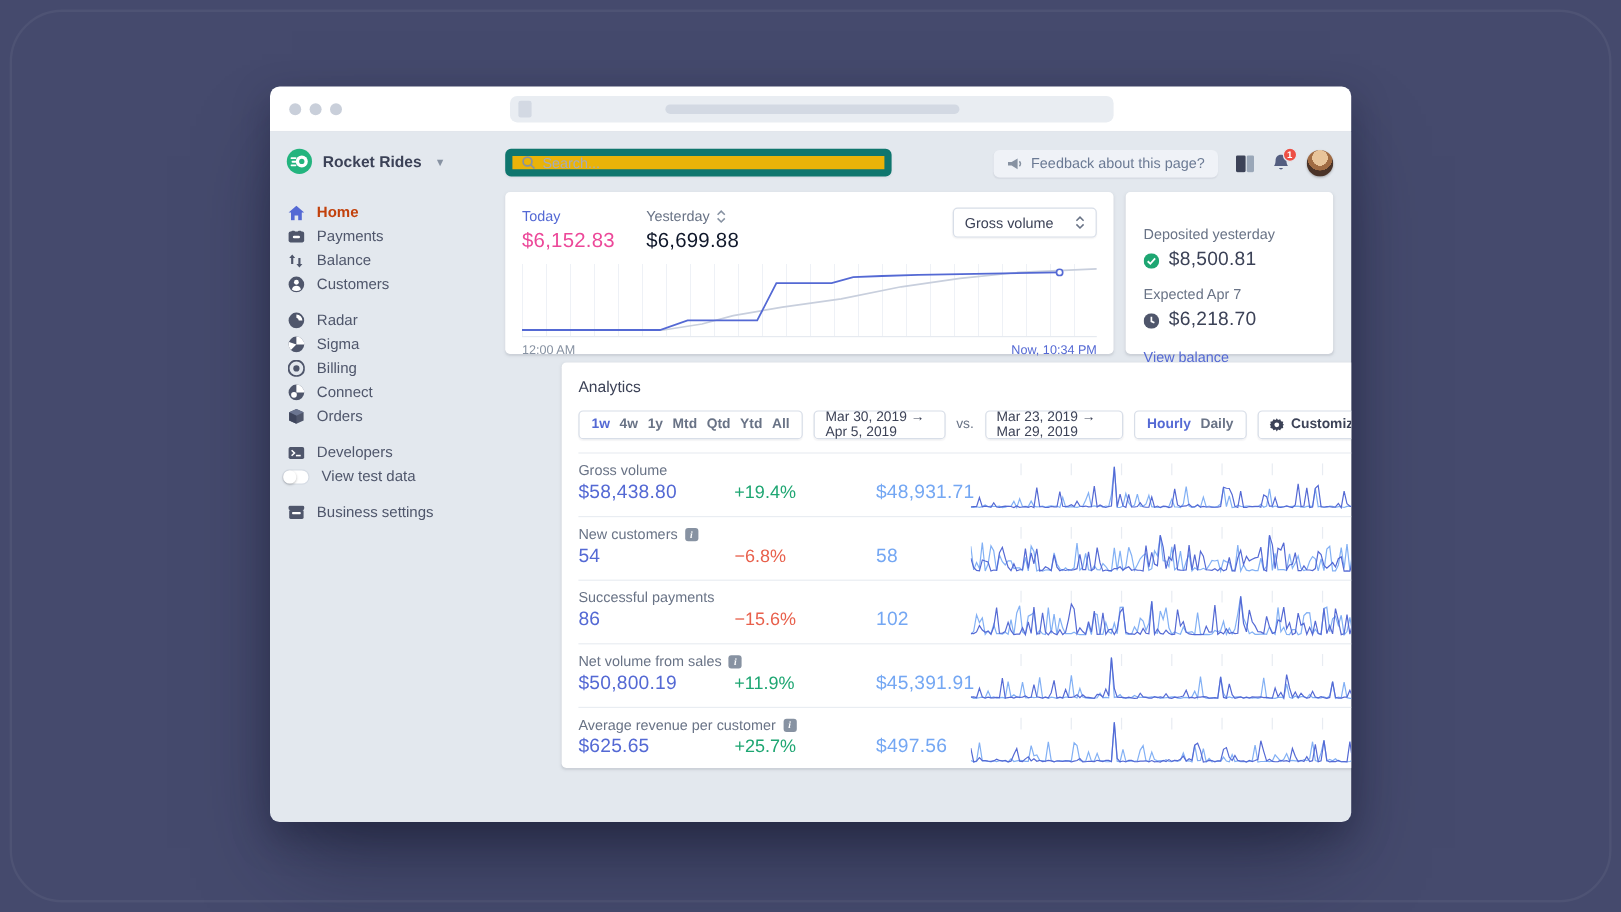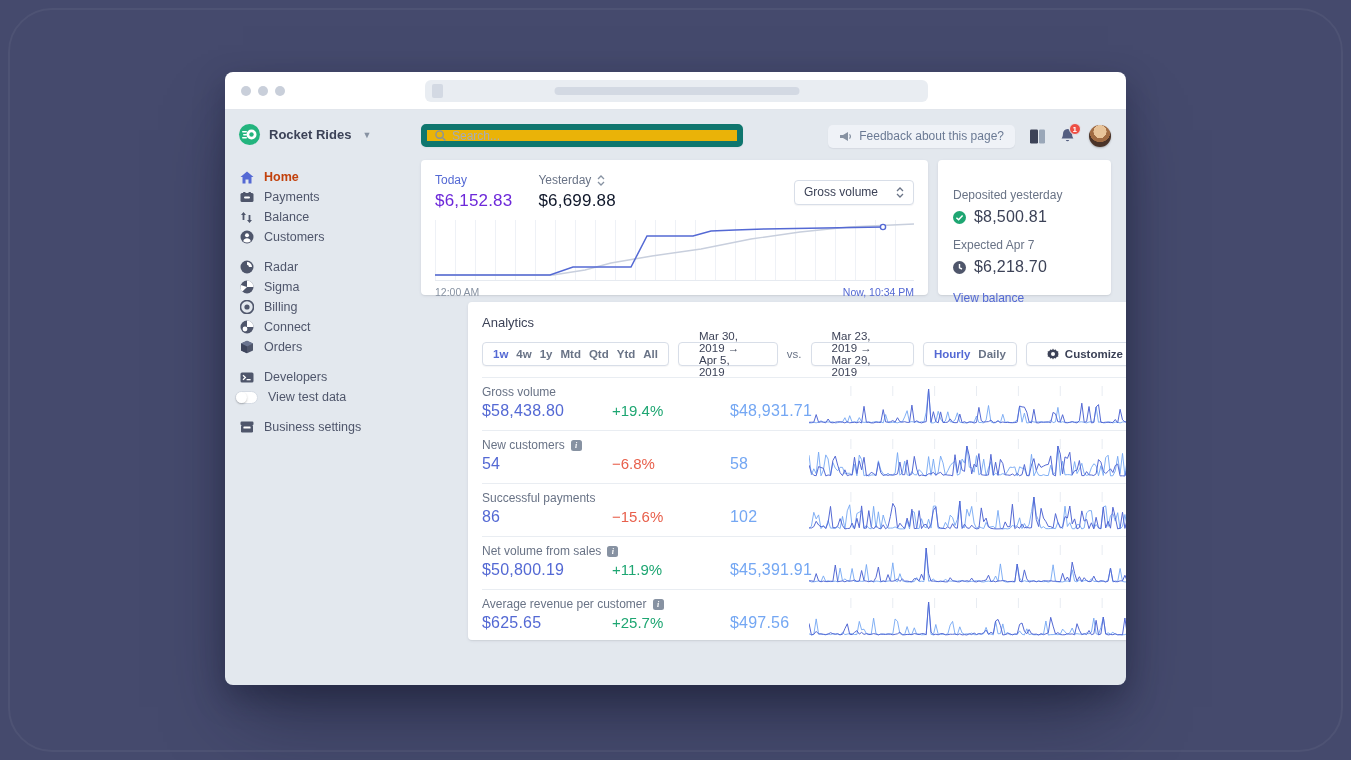--- a/index.html
+++ b/index.html
@@ -54,26 +54,26 @@
            color:#fff; font-size:8px; font-weight:700; display:flex; align-items:center; justify-content:center; padding:0 3px;
            border:1.5px solid #e3e8ee; }
   .avatar { width:22px; height:22px; border-radius:50%; cursor:pointer; overflow:hidden;
             background:radial-gradient(circle at 50% 30%, #e8c49a 0 34%, #a06b43 35% 55%, #4a3328 56%), #4a3328; box-shadow:0 1px 2px rgba(0,0,0,0.25); }
 
   
   .card { position:absolute; background:#fff; border-radius:4px; box-shadow:0 1px 3px rgba(60,66,87,0.10), 0 1px 1px rgba(0,0,0,0.04); }
 
   
   .today-panel { left:0; top:50px; width:507px; height:135px; padding:13px 14px 8px; }
-  .tp-head { display:flex; align-items:center; }
+  .tp-head { display:flex; align-items:flex-start; }
   .tp-col { margin-right:26px; }
   .tp-label { font-size:12px; color:#697386; display:flex; align-items:center; gap:6px; }
   .tp-label.blue { color:#5469d4; }
   .tp-value { font-size:17px; margin-top:4px; color:#0f172a; letter-spacing:0.2px; }
-  .tp-value.blue { color:#6d28d9; }
+  .tp-value.blue { color:#ec4899; }
   .metric-select { margin-left:auto; height:25px; border:1px solid #d8dee8; border-radius:4px; background:#fff;
                    display:flex; align-items:center; gap:18px; padding:0 9px; font-size:12px; color:#3c4257; cursor:pointer;
                    box-shadow:0 1px 1px rgba(60,66,87,0.06); }
   .today-chart { position:relative; margin-top:9px; height:61px;
                  background:repeating-linear-gradient(to right, #eef1f6 0 1px, transparent 1px 20px);
                  border-bottom:1px solid #e6eaf0; }
   .today-chart svg { position:absolute; inset:0; }
   .tp-xaxis { display:flex; justify-content:space-between; font-size:10.5px; color:#8792a2; margin-top:5px; }
   .tp-xaxis .now { color:#5469d4; }
 
@@ -82,21 +82,21 @@
   .bp-label { font-size:12px; color:#697386; }
   .bp-row { display:flex; align-items:center; gap:8px; margin:6px 0 12px; }
   .bp-value { font-size:16px; color:#3c4257; letter-spacing:0.2px; }
   .bp-link { font-size:12px; color:#5469d4; cursor:pointer; margin-top:3px; display:inline-block; }
 
   
   .analytics-panel { left:0; top:192px; width:690px; height:338px; padding:13px 14px 0;margin-left:47px; }
   .an-title { font-size:13px; color:#3c4257; }
   .an-filters { display:flex; align-items:center; gap:9px; margin-top:12px; }
   .fbox { height:24px; border:1px solid #d8dee8; border-radius:4px; background:#fff; display:flex; align-items:center;
-          padding:0 20px; font-size:11.5px; color:#3c4257; cursor:pointer; box-shadow:0 1px 1px rgba(60,66,87,0.05); }
+          padding:0 9px; font-size:11.5px; color:#3c4257; cursor:pointer; box-shadow:0 1px 1px rgba(60,66,87,0.05); }
   .fbox .seg { color:#697386; font-weight:700; padding:0 4px; cursor:pointer; }
   .fbox .seg.active { color:#5469d4; }
   .vs { font-size:11.5px; color:#697386; }
   .customize { margin-left:auto; gap:6px; font-weight:700; color:#3c4257; }
   .metric-rows { margin-top:11px; }
   .metric-row { height:53px; border-top:1px solid #e9edf2; position:relative; padding-top:7px; }
   .m-label { font-size:12px; color:#697386; display:flex; align-items:center; gap:6px; }
   .info-ic { width:11px; height:11px; border-radius:2.5px; background:#8792a2; color:#fff; font-size:8px; font-weight:700;
              display:inline-flex; align-items:center; justify-content:center; font-family:"Liberation Serif",serif; font-style:italic; }
   .m-values { position:absolute; left:0; top:24px; width:330px; display:flex; align-items:baseline; }

